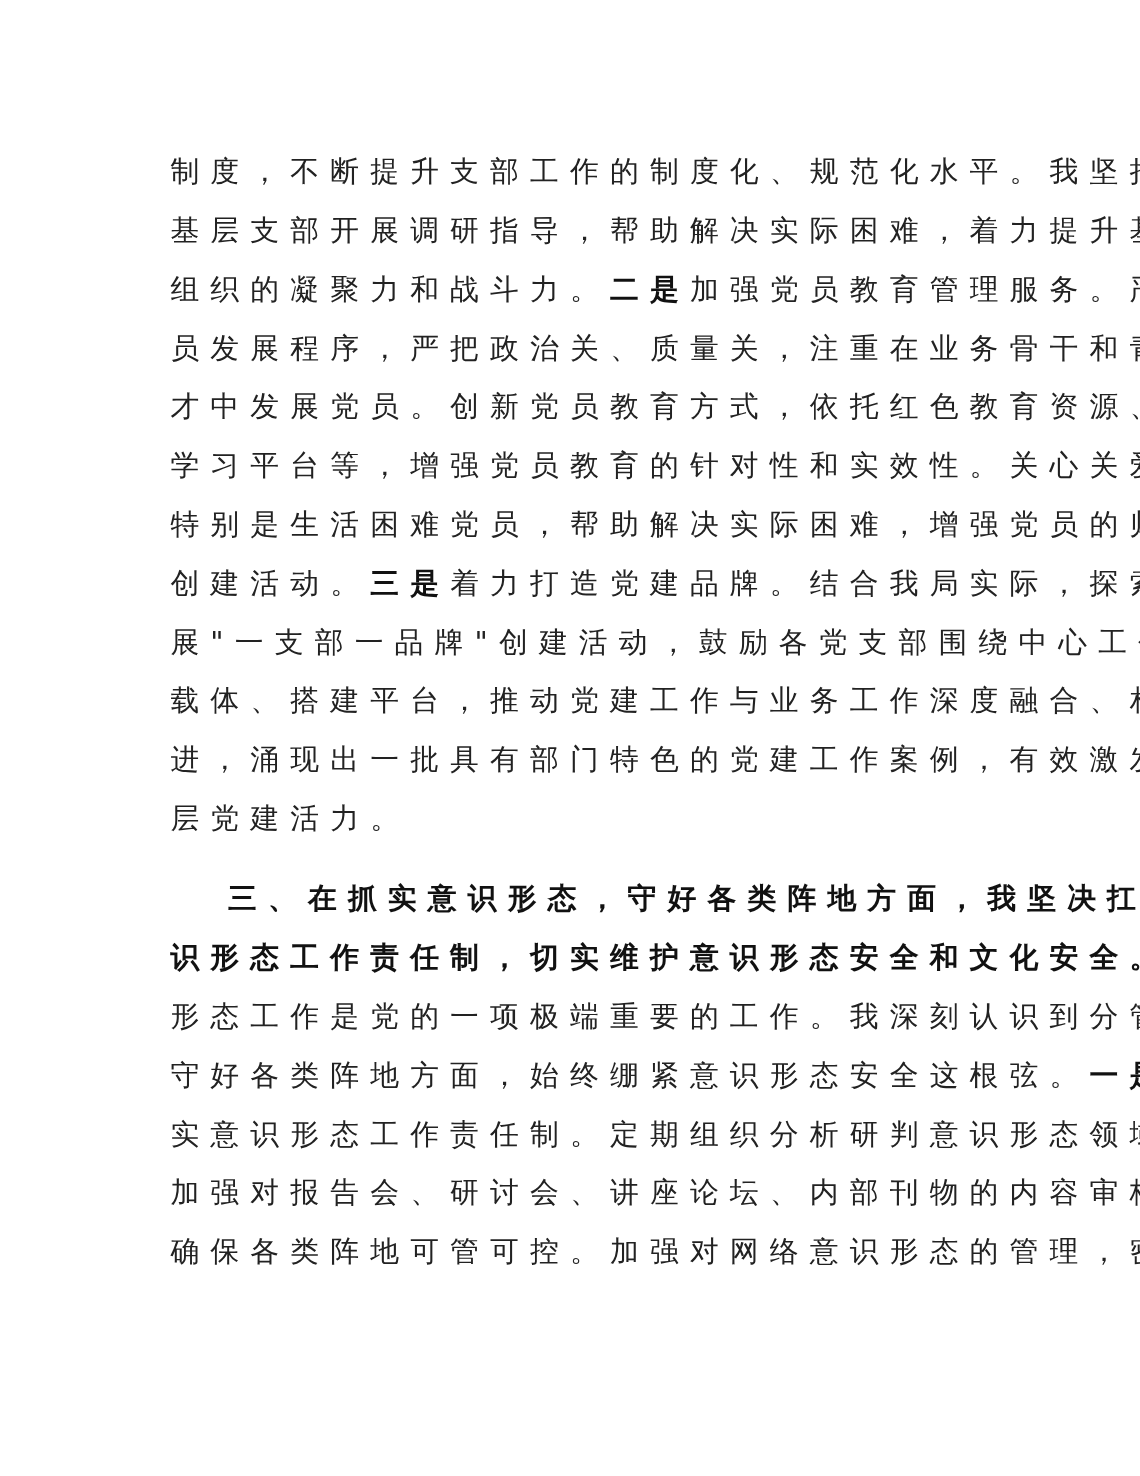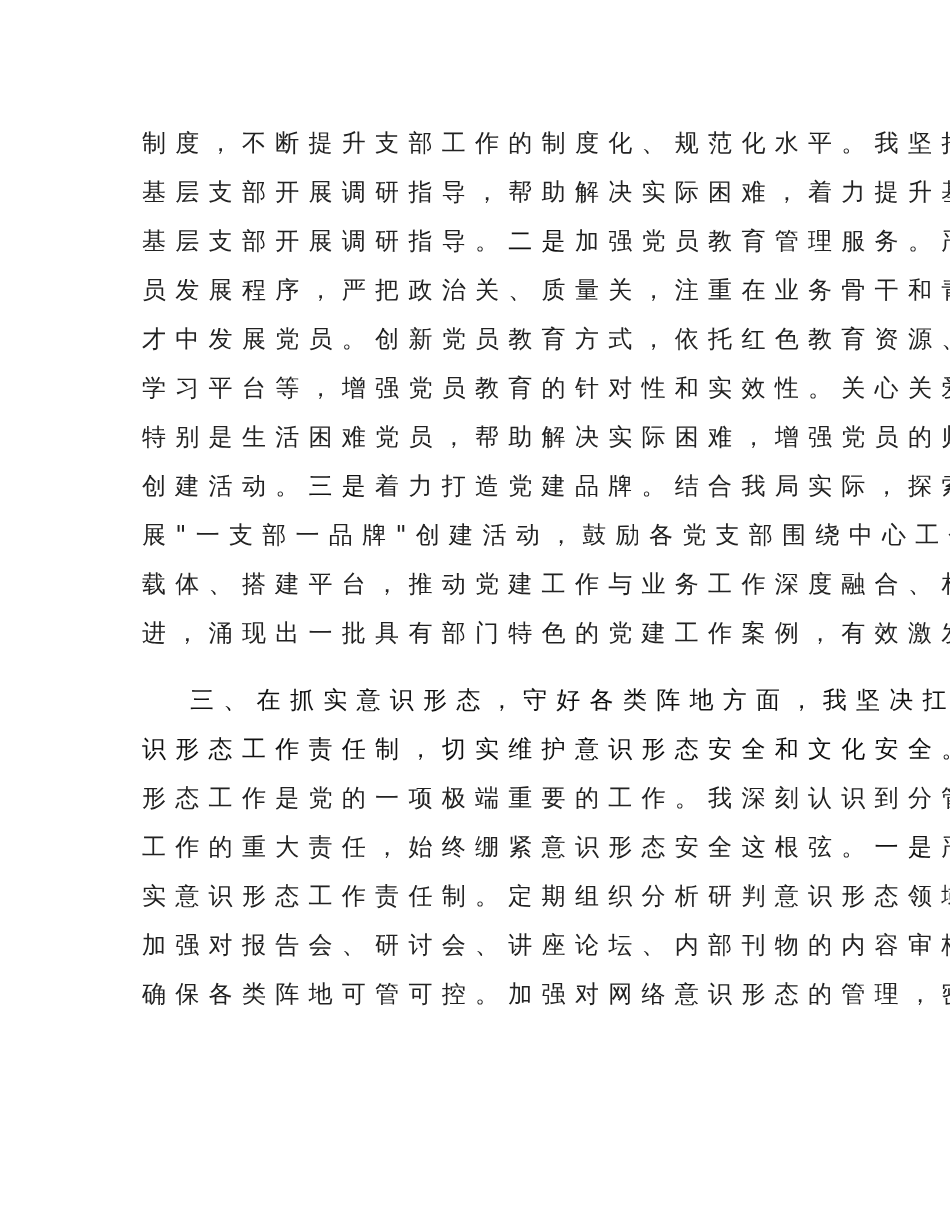--- a/index.html
+++ b/index.html
@@ -29,48 +29,49 @@
       letter-spacing: 9.3px;
       color: #222222;
     }
     .line.wide-gap {
       margin-top: 18px;
     }
     .line.indent {
       padding-left: 48px;
     }
     .seg-bold {
-      font-weight: normal;
+      font-weight: bold;
       color: #111111;
     }
     .seg-normal {
       font-weight: normal;
     }
   </style>
 </head>
 <body>
 
 <div class="page">
   <div id="body-text">
       <div class="paragraph">
         <div class="line"><span class="seg-normal">制度，不断提升支部工作的制度化、规范化水平。我坚持深入</span></div>
         <div class="line"><span class="seg-normal">基层支部开展调研指导，帮助解决实际困难，着力提升基层党</span></div>
-        <div class="line"><span class="seg-normal">基层支部开展调研指导。</span><span class="seg-bold">二是</span><span class="seg-normal">加强党员教育管理服务。严格党</span></div>
+        <div class="line"><span class="seg-normal">组织的凝聚力和战斗力。</span><span class="seg-bold">二是</span><span class="seg-normal">加强党员教育管理服务。严格党</span></div>
         <div class="line"><span class="seg-normal">员发展程序，严把政治关、质量关，注重在业务骨干和青年人</span></div>
         <div class="line"><span class="seg-normal">才中发展党员。创新党员教育方式，依托红色教育资源、在线</span></div>
         <div class="line"><span class="seg-normal">学习平台等，增强党员教育的针对性和实效性。关心关爱党员，</span></div>
         <div class="line"><span class="seg-normal">特别是生活困难党员，帮助解决实际困难，增强党员的归属感</span></div>
         <div class="line"><span class="seg-normal">创建活动。</span><span class="seg-bold">三是</span><span class="seg-normal">着力打造党建品牌。结合我局实际，探索开</span></div>
         <div class="line"><span class="seg-normal">展"一支部一品牌"创建活动，鼓励各党支部围绕中心工作创新</span></div>
         <div class="line"><span class="seg-normal">载体、搭建平台，推动党建工作与业务工作深度融合、相互促</span></div>
         <div class="line"><span class="seg-normal">进，涌现出一批具有部门特色的党建工作案例，有效激发了基</span></div>
+        <div class="line"><span class="seg-normal">层党建活力。</span></div>
       </div>
       <div class="paragraph">
         <div class="line wide-gap indent"><span class="seg-bold">三、在抓实意识形态，守好各类阵地方面，我坚决扛起意</span></div>
         <div class="line"><span class="seg-bold">识形态工作责任制，切实维护意识形态安全和文化安全。</span></div>
         <div class="line"><span class="seg-normal">形态工作是党的一项极端重要的工作。我深刻认识到分管这项</span></div>
-        <div class="line"><span class="seg-normal">工作的重大责任，始终绷紧意识形态安全这根弦。</span><span class="seg-bold">一是</span><span class="seg-normal">严格落</span></div>
+        <div class="line"><span class="seg-normal">守好各类阵地方面，始终绷紧意识形态安全这根弦。</span><span class="seg-bold">一是</span><span class="seg-normal">严格落</span></div>
         <div class="line"><span class="seg-normal">实意识形态工作责任制。定期组织分析研判意识形态领域风险，</span></div>
         <div class="line"><span class="seg-normal">加强对报告会、研讨会、讲座论坛、内部刊物的内容审核把关，</span></div>
         <div class="line"><span class="seg-normal">确保各类阵地可管可控。加强对网络意识形态的管理，密切关</span></div>
       </div>
     </div>
 </div>
 
 </body></html>

